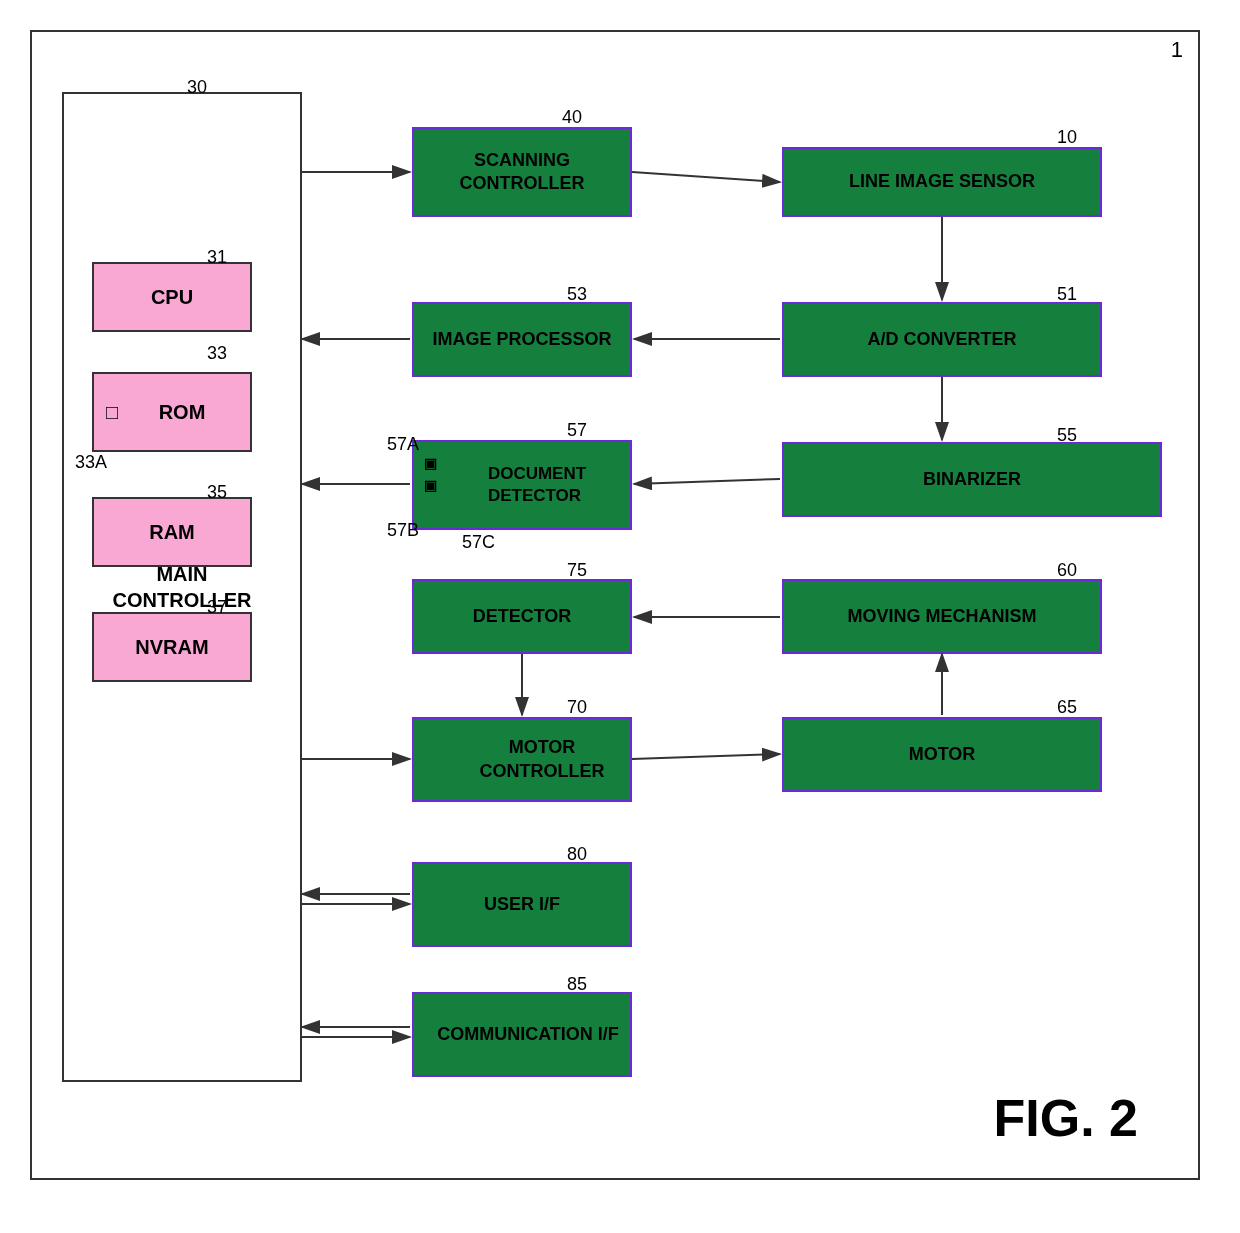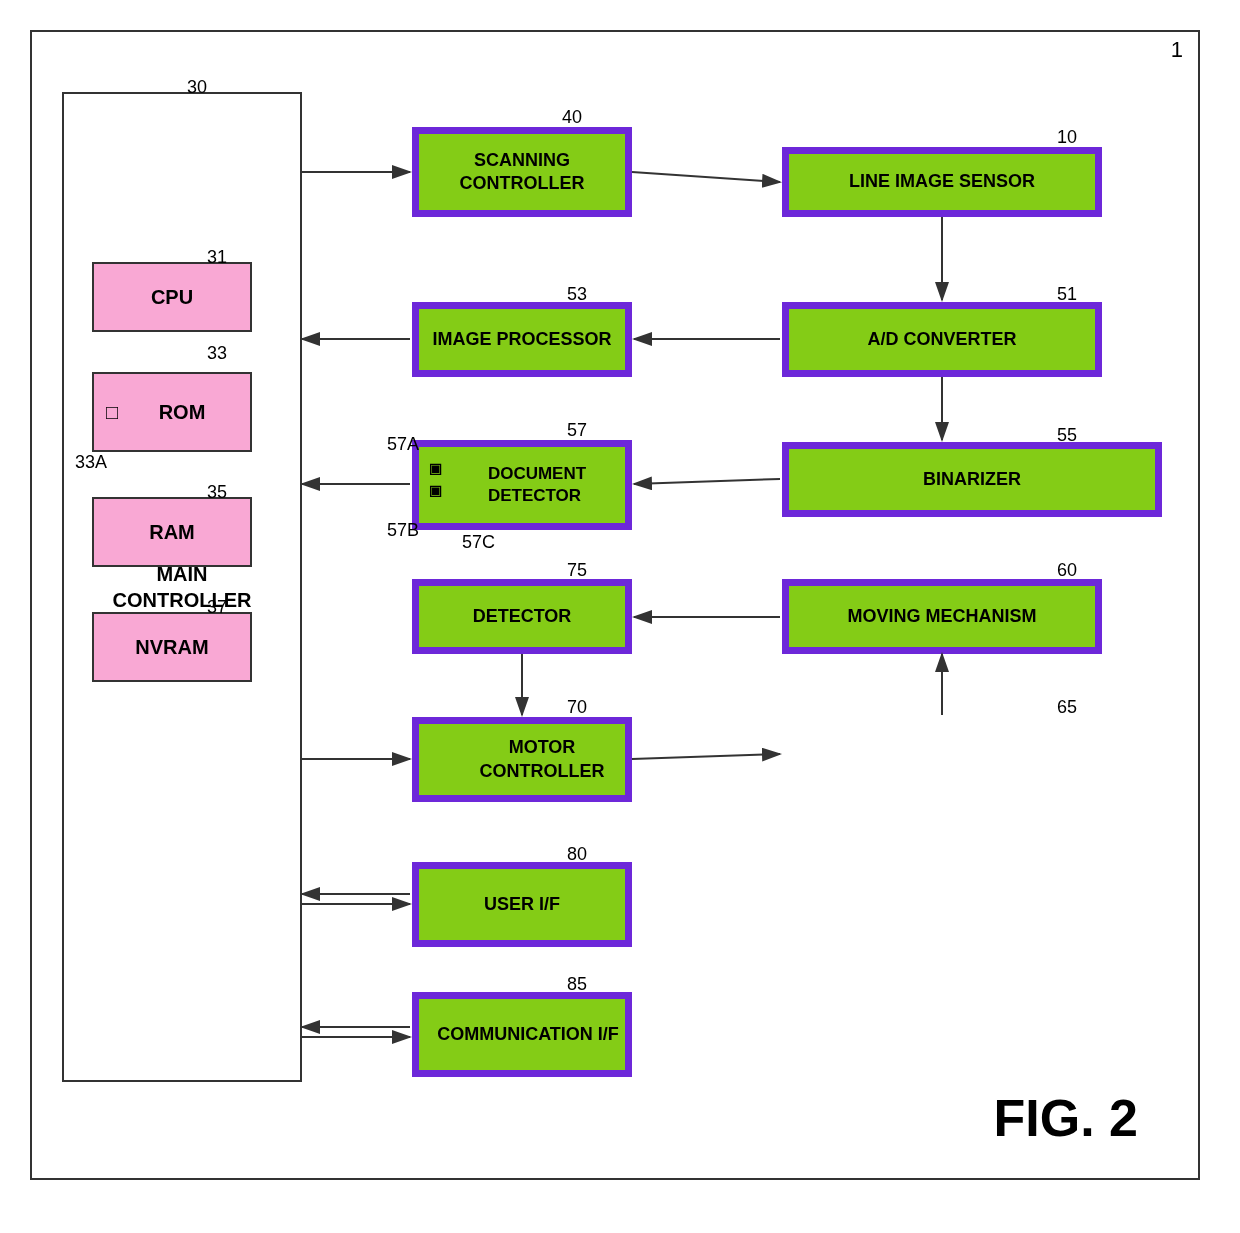--- a/index.html
+++ b/index.html
@@ -56,22 +56,22 @@
       background: #f9a8d4;
       display: flex;
       align-items: center;
       justify-content: center;
       font-size: 20px;
       font-weight: bold;
     }
     
     .component-box {
       position: absolute;
-      border: 7px solid #6d28d9;
-      background: #84cc16;
+      border: 2px solid #6d28d9;
+      background: #15803d;
       display: flex;
       align-items: center;
       justify-content: center;
       font-size: 18px;
       font-weight: bold;
       text-align: center;
       line-height: 1.3;
     }
     
     .arrows-svg {
@@ -178,20 +178,23 @@
   <div class="component-box" style="top:547px; left:750px; width:320px; height:75px;">
     <span>MOVING MECHANISM</span>
   </div>
   <div class="ref-label" style="top:528px; left:1025px;">60</div>
 
   <div class="component-box" style="top:685px; left:380px; width:220px; height:85px;padding-left:40px;">
     <span>MOTOR CONTROLLER</span>
   </div>
   <div class="ref-label" style="top:665px; left:535px;">70</div>
 
+  <div class="component-box" style="top:685px; left:750px; width:320px; height:75px;">
+    <span>MOTOR</span>
+  </div>
   <div class="ref-label" style="top:665px; left:1025px;">65</div>
 
   <div class="component-box" style="top:830px; left:380px; width:220px; height:85px;">
     <span>USER I/F</span>
   </div>
   <div class="ref-label" style="top:812px; left:535px;">80</div>
 
   <div class="component-box" style="top:960px; left:380px; width:220px; height:85px;padding-left:12px;">
     <span>COMMUNICATION I/F</span>
   </div>

